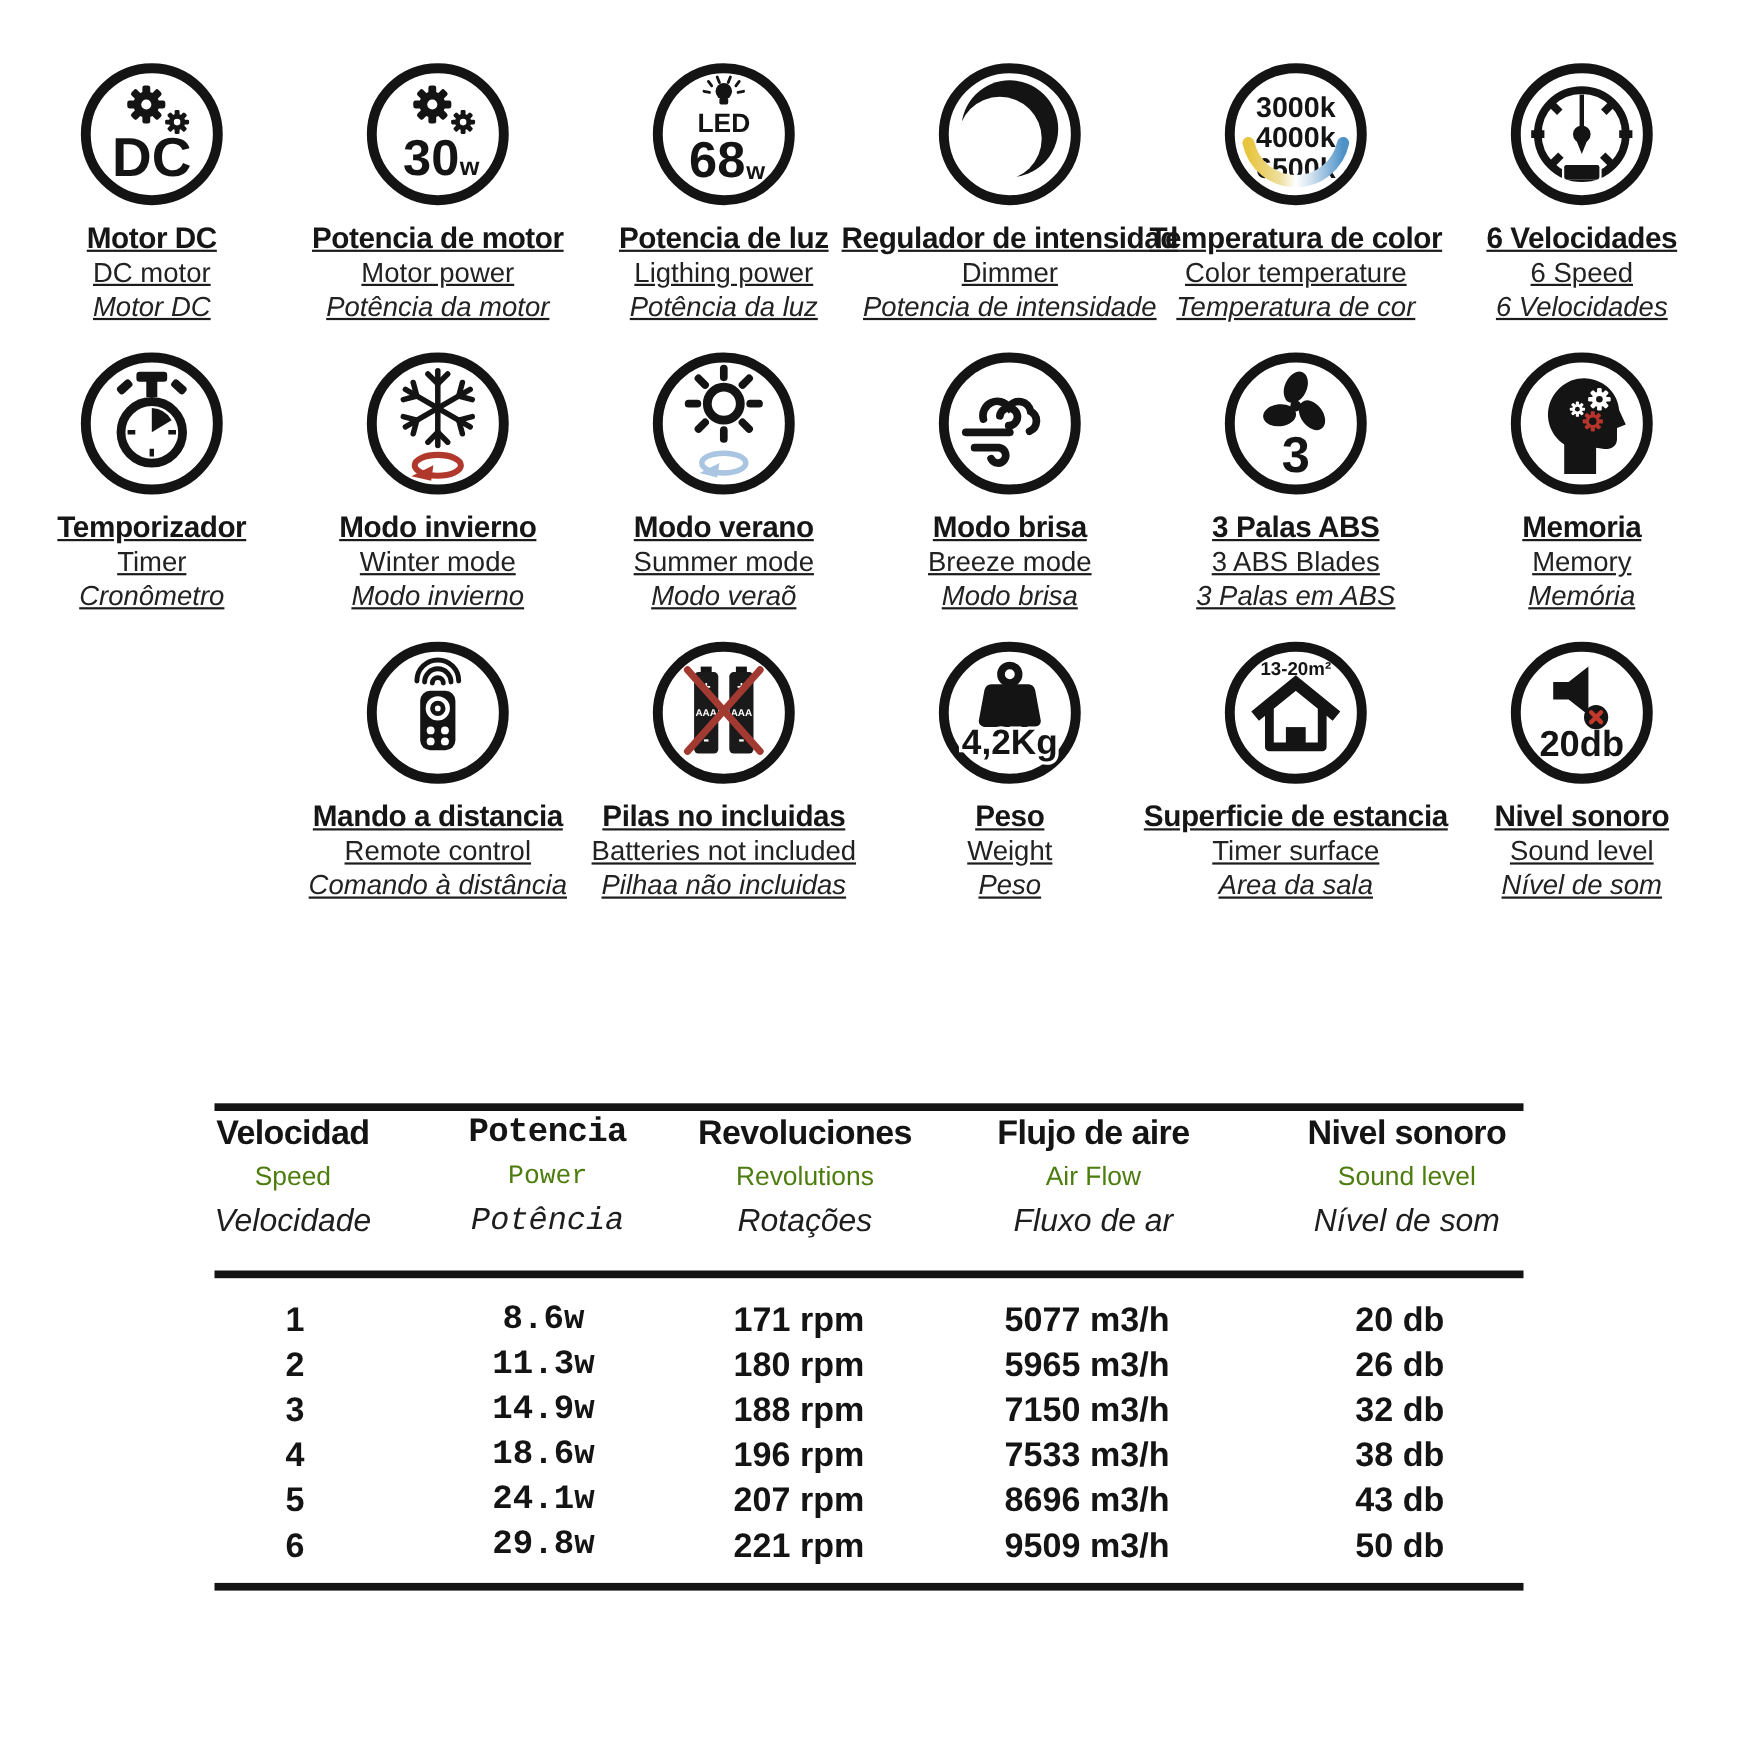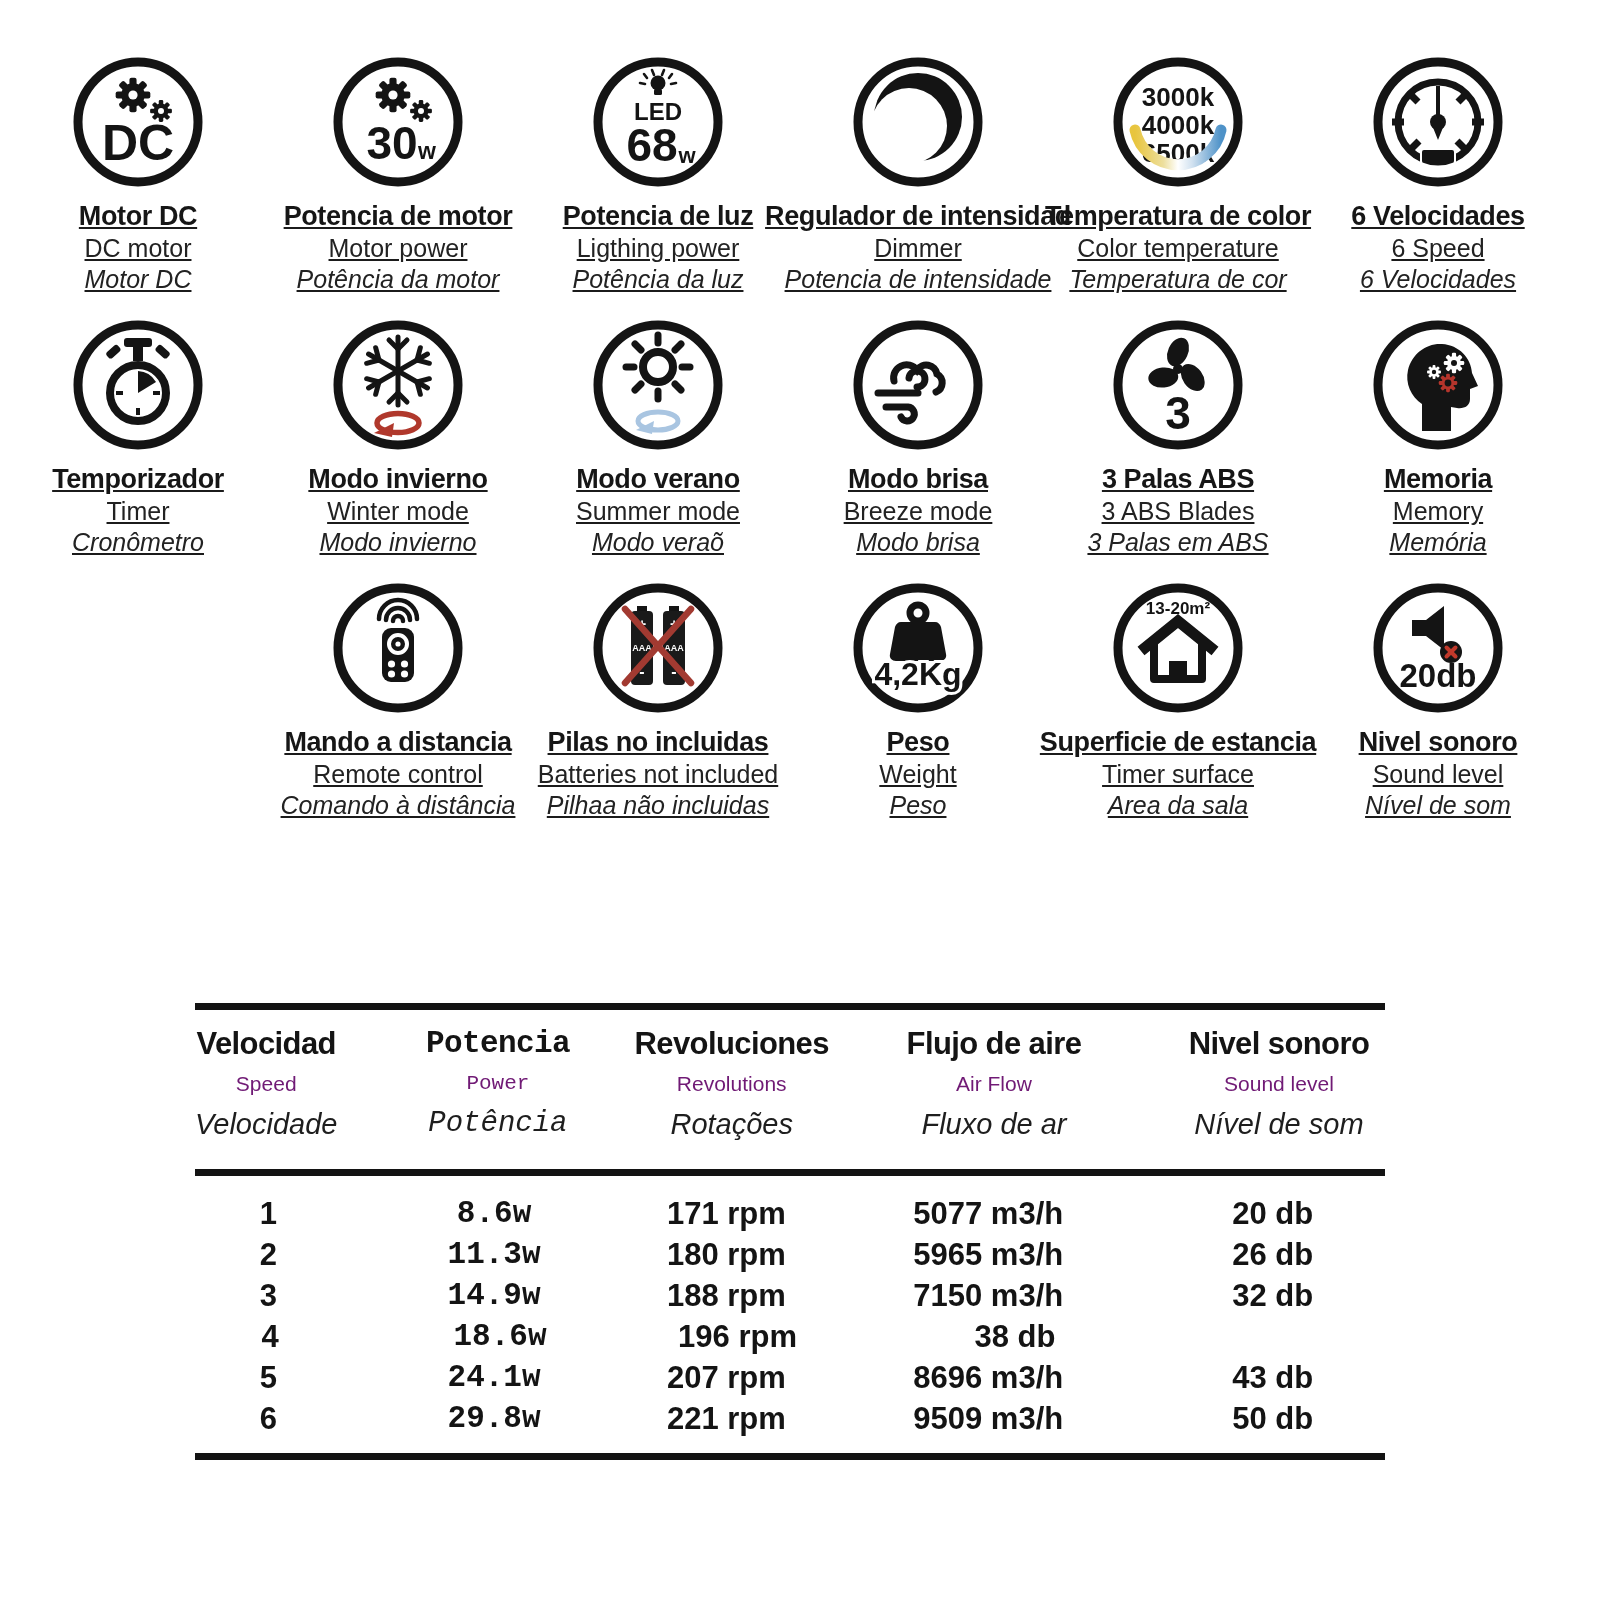--- a/index.html
+++ b/index.html
@@ -16,30 +16,30 @@
   .feature{display:flex;flex-direction:column;align-items:center;width:260px;}
   .feature svg{flex:0 0 auto;}
   .labels{margin-top:12px;text-align:center;white-space:nowrap;text-decoration:underline;}
   .t-es{font-size:27px;font-weight:700;line-height:33px;letter-spacing:-0.4px;color:#161616;}
   .t-en{font-size:25px;font-weight:400;line-height:31px;color:#222;}
   .t-pt{font-size:25px;font-style:italic;line-height:31px;color:#222;}
   
   .spec-table{position:absolute;left:195px;top:1003px;width:1190px;}
   .rule{height:7px;background:#131313;width:1190px;}
   .rule.mid{margin-top:25px;}
-  .thead{padding-top:14px;gap:14px;}
+  .thead{gap:14px;}
   .trow{display:flex;align-items:flex-start;}
   .c{text-align:center;white-space:nowrap;}
   .c1{width:150px;}
   .c2{width:220px;margin-left:45px;font-family:Liberation Mono, monospace;}
   .c3{width:235px;margin-left:10px;}
   .c4{width:260px;margin-left:20px;}
   .c5{width:230px;margin-left:45px;}
   .h-es{font-size:31px;font-weight:700;line-height:40px;letter-spacing:-0.6px;color:#141414;}
-  .h-en{font-size:21px;font-weight:400;line-height:40px;color:#701a75;}
+  .h-en{font-size:24px;font-weight:400;line-height:40px;color:#4d7c0f;}
   .h-pt{font-size:29px;font-style:italic;line-height:40px;color:#1e1e1e;}
   .tbody{padding:17px 0 14px 0;}
   .tbody .c{font-size:31px;font-weight:700;line-height:41px;color:#141414;}
   
   .ic-ring{fill:none;stroke:#141414;stroke-width:9;}
   text{font-family:"Liberation Sans", sans-serif;}
 </style>
 </head>
 <body>
 
@@ -462,20 +462,21 @@
       <div class="c c1">3</div>
       <div class="c c2">14.9w</div>
       <div class="c c3">188 rpm</div>
       <div class="c c4">7150 m3/h</div>
       <div class="c c5">32 db</div>
     </div>
     <div class="trow">
       <div class="c c1">4</div>
       <div class="c c2">18.6w</div>
       <div class="c c3">196 rpm</div>
+      <div class="c c4">7533 m3/h</div>
       <div class="c c5">38 db</div>
     </div>
     <div class="trow">
       <div class="c c1">5</div>
       <div class="c c2">24.1w</div>
       <div class="c c3">207 rpm</div>
       <div class="c c4">8696 m3/h</div>
       <div class="c c5">43 db</div>
     </div>
     <div class="trow">

